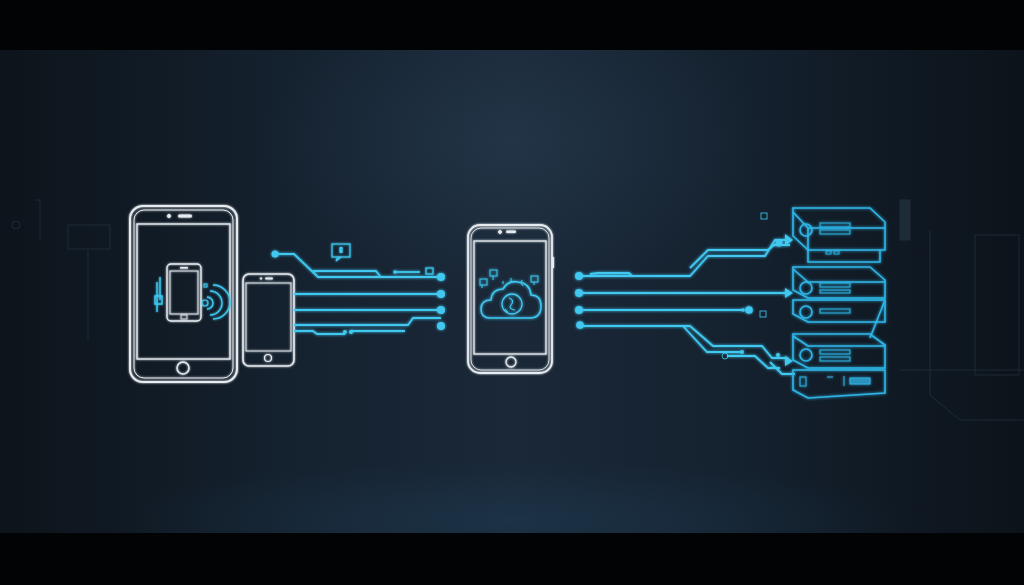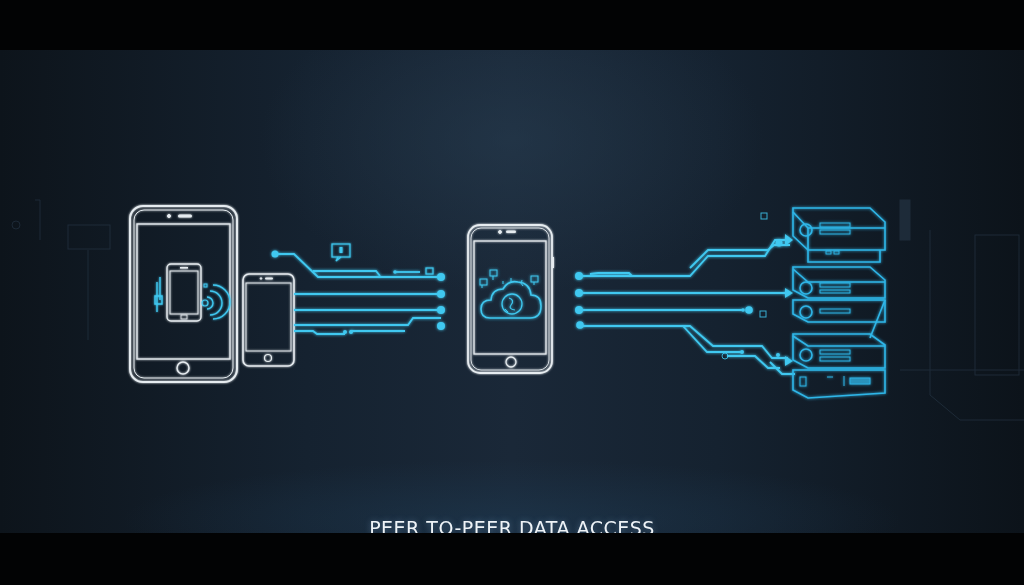--- a/index.html
+++ b/index.html
@@ -198,21 +198,20 @@
       <circle cx="806" cy="355" r="6"></circle>
       <rect x="820" y="350" width="30" height="4" stroke-width="1"></rect>
       <rect x="820" y="357" width="30" height="4" stroke-width="1"></rect>
       <path d="M793 370 L885 370 L885 393 L808 398 L793 390 Z"></path>
       <rect x="800" y="377" width="6" height="9" stroke-width="1"></rect>
       <rect x="850" y="378" width="20" height="6" fill="#2fb6e8" fill-opacity="0.5" stroke-width="1"></rect>
       <path d="M827 377 L833 377 M844 376 L844 386" stroke-width="1"></path>
     </g>
   </svg>
 
-  <div class="caption">PEER TO-PEER DATA ACCESS</div>
 
   <div class="hit" style="left:130px;top:156px;width:107px;height:176px;"></div>
   <div class="hit" style="left:243px;top:224px;width:51px;height:92px;"></div>
   <div class="hit" style="left:468px;top:175px;width:84px;height:148px;"></div>
   <div class="hit" style="left:793px;top:158px;width:92px;height:55px;"></div>
   <div class="hit" style="left:793px;top:217px;width:92px;height:55px;"></div>
   <div class="hit" style="left:793px;top:284px;width:92px;height:64px;"></div>
 </div>
 
 <div class="letterbox-bottom"></div>

